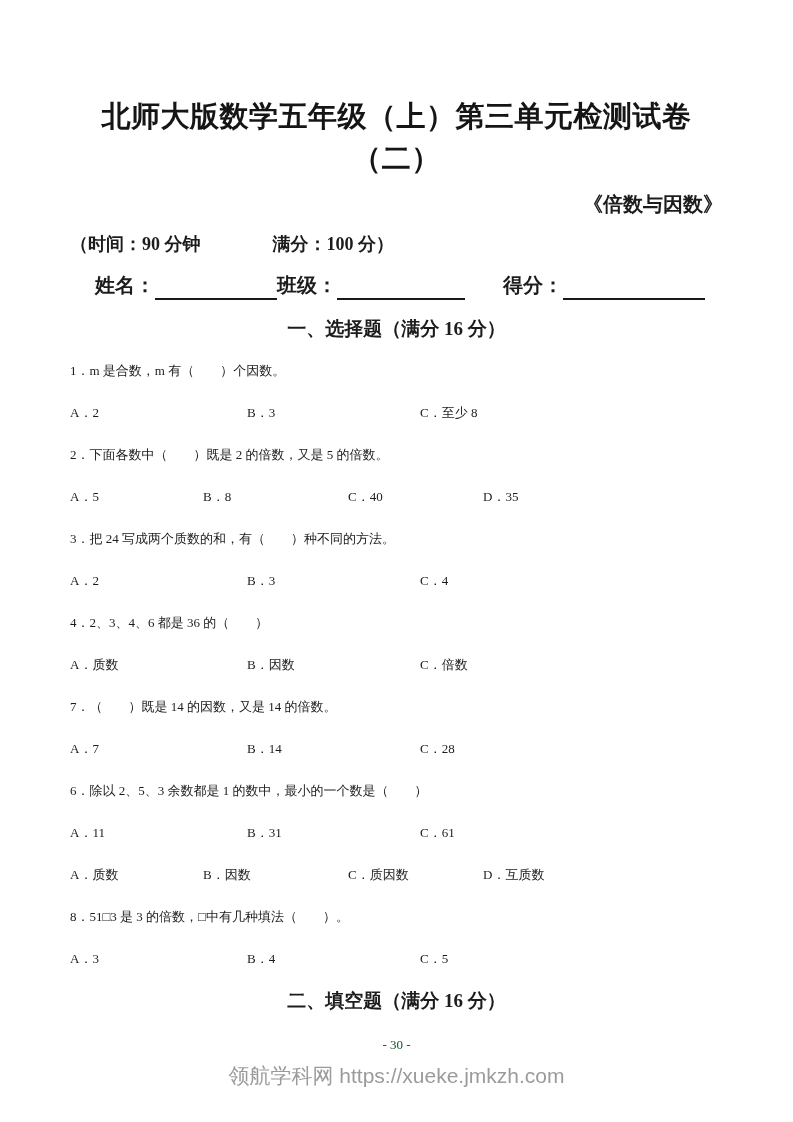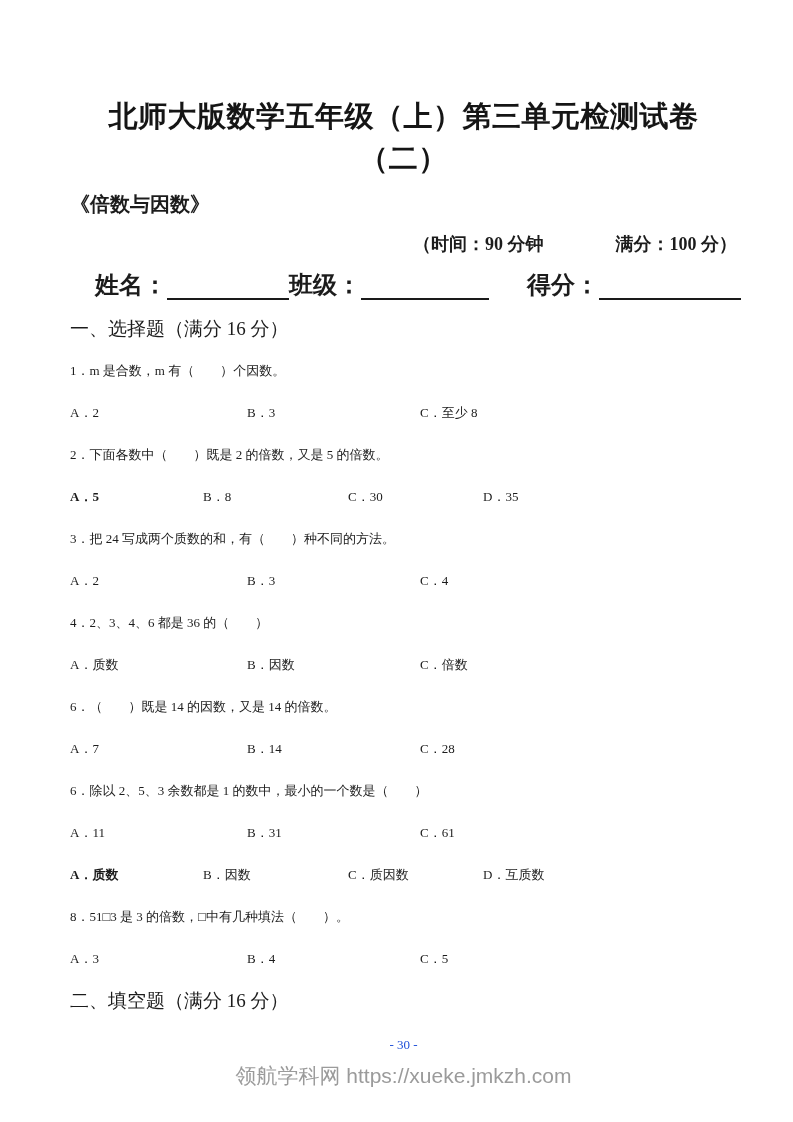--- a/index.html
+++ b/index.html
@@ -2,91 +2,92 @@
 <html><head>
 <meta charset="utf-8">
 <style>
   html, body { margin: 0; padding: 0; background: #ffffff; }
   .page {
     position: relative;
     width: 793px;
     height: 1122px;
     background: #ffffff;
     box-sizing: border-box;
-    padding: 95px 56px 0 70px;
+    padding: 95px 70px 0 70px;
     font-family: "Liberation Serif", "DejaVu Serif", serif;
     color: #1c1c1c;
     overflow: hidden;
   }
   .title {
     margin: 0 0 13px 0;
     text-align: center;
     font-size: 29px;
     font-weight: bold;
     line-height: 42px;
     letter-spacing: 0.5px;
     color: #151515;
   }
   .subtitle {
     margin: 0 0 15px 0;
-    text-align: left;
+    text-align: right;
     font-size: 20px;
     font-weight: bold;
     line-height: 24px;
   }
   .meta {
     margin: 0 0 13px 0;
-    text-align: right;
+    text-align: left;
     font-size: 18px;
     font-weight: bold;
     line-height: 26px;
   }
   .meta-gap { display: inline-block; width: 72px; }
   .nameline {
     margin: 0 0 17px 0;
     padding-left: 25px;
-    font-size: 24px;
+    font-size: 20px;
     font-weight: bold;
     line-height: 30px;
     white-space: nowrap;
   }
   .blank {
     display: inline-block;
     height: 24px;
     border-bottom: 2px solid #1a1a1a;
     vertical-align: bottom;
   }
   .blank.w1 { width: 122px; }
   .blank.w2 { width: 128px; margin-right: 38px; }
   .blank.w3 { width: 142px; }
   .sec {
     height: 24px;
     line-height: 24px;
     margin-bottom: 18px;
     font-size: 19px;
-    font-weight: normal;
+    font-weight: bold;
+    text-align: center;
   }
   .q, .opts {
     height: 24px;
     line-height: 24px;
     margin-bottom: 18px;
     font-size: 13px;
     white-space: nowrap;
   }
   .opts .opt { display: inline-block; }
   .opts3 .opt:nth-child(1) { width: 177px; }
   .opts3 .opt:nth-child(2) { width: 173px; }
-  .opts4 .opt:nth-child(1) { width: 133px; font-weight: bold; }
+  .opts4 .opt:nth-child(1) { width: 133px; }
   .opts4 .opt:nth-child(2) { width: 145px; }
   .opts4 .opt:nth-child(3) { width: 135px; }
   .pagenum {
     margin-top: 24px;
     text-align: center;
     font-size: 13px;
-    color: #1d4ed8;
+    color: #14532d;
     line-height: 16px;
   }
   .watermark {
     margin-top: 10px;
     text-align: center;
     font-size: 21px;
     line-height: 26px;
     color: #9b9b9b;
     font-family: "Liberation Sans", "DejaVu Sans", sans-serif;
   }
@@ -110,34 +111,34 @@
 
   <div class="sec">一、选择题（满分 16 分）</div>
 
   <div class="q">1．m 是合数，m 有（　　）个因数。</div>
   <div class="opts opts3">
     <span class="opt">A．2</span><span class="opt">B．3</span><span class="opt">C．至少 8</span>
   </div>
 
   <div class="q">2．下面各数中（　　）既是 2 的倍数，又是 5 的倍数。</div>
   <div class="opts opts4">
-    <span class="opt">A．5</span><span class="opt">B．8</span><span class="opt">C．30</span><span class="opt">D．35</span>
+    <span class="opt">A．5</span><span class="opt">B．8</span><span class="opt">C．40</span><span class="opt">D．35</span>
   </div>
 
   <div class="q">3．把 24 写成两个质数的和，有（　　）种不同的方法。</div>
   <div class="opts opts3">
     <span class="opt">A．2</span><span class="opt">B．3</span><span class="opt">C．4</span>
   </div>
 
   <div class="q">4．2、3、4、6 都是 36 的（　　）</div>
   <div class="opts opts3">
     <span class="opt">A．质数</span><span class="opt">B．因数</span><span class="opt">C．倍数</span>
   </div>
 
-  <div class="q">6．（　　）既是 14 的因数，又是 14 的倍数。</div>
+  <div class="q">7．（　　）既是 14 的因数，又是 14 的倍数。</div>
   <div class="opts opts3">
     <span class="opt">A．7</span><span class="opt">B．14</span><span class="opt">C．28</span>
   </div>
 
   <div class="q">6．除以 2、5、3 余数都是 1 的数中，最小的一个数是（　　）</div>
   <div class="opts opts3">
     <span class="opt">A．11</span><span class="opt">B．31</span><span class="opt">C．61</span>
   </div>
 
   <div class="opts opts4">

